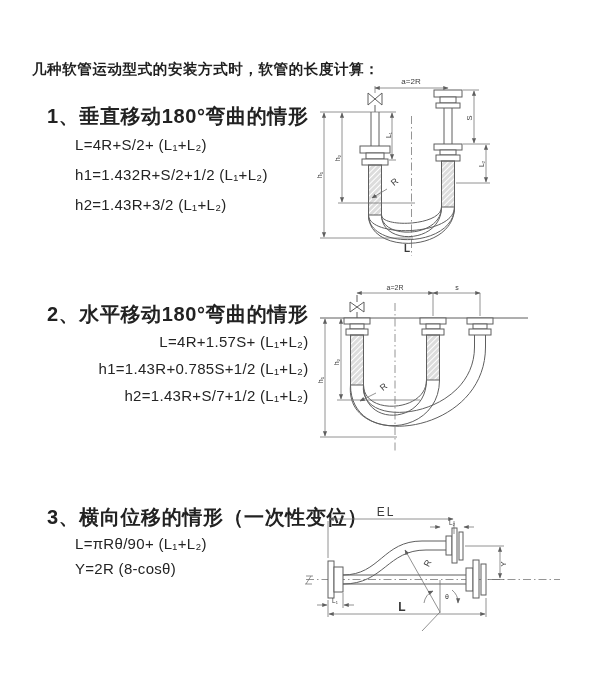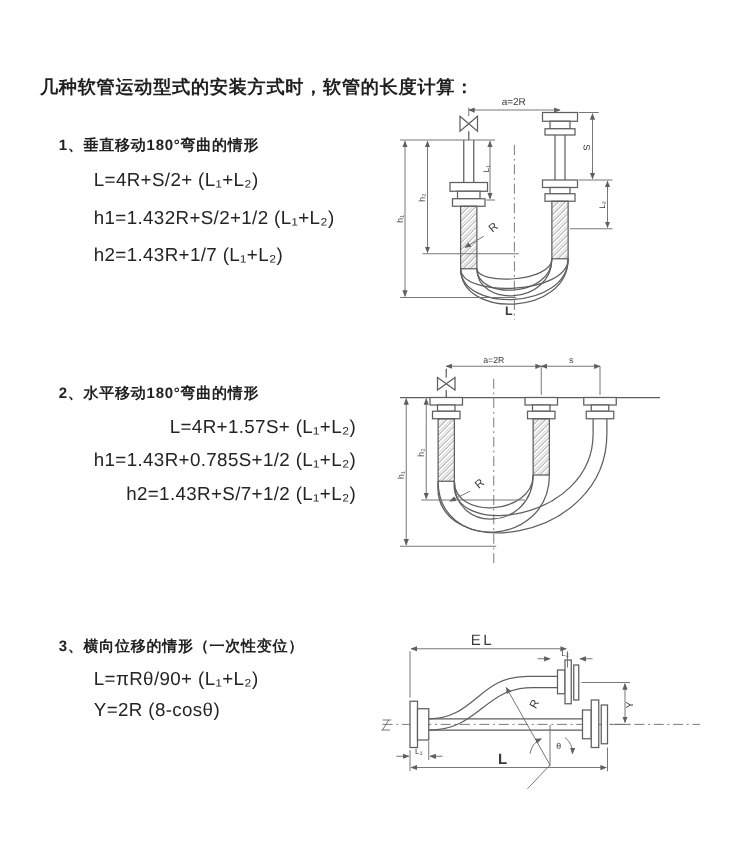--- a/index.html
+++ b/index.html
@@ -5,21 +5,21 @@
   html,body{margin:0;padding:0;}
   body{
     width:600px;height:675px;position:relative;background:#ffffff;
     font-family:"Liberation Sans","DejaVu Sans",sans-serif;color:#2f2f2f;overflow:hidden;
   }
   .page-title{
     position:absolute;left:32px;top:24px;font-size:14.5px;font-weight:600;
     letter-spacing:0.6px;color:#1f1f1f;white-space:nowrap;margin-top:36px;
   }
   .section{position:absolute;left:47px;}
-  .sec-heading{font-size:12px;font-weight:600;letter-spacing:0.6px;color:#222;height:20px;line-height:20px;white-space:nowrap;}
+  .sec-heading{font-size:20px;font-weight:600;letter-spacing:0.6px;color:#222;height:20px;line-height:20px;white-space:nowrap;}
   .formulas{margin-top:4px;padding-left:28px;}
   .formula{font-size:15px;letter-spacing:0.3px;color:#242424;white-space:nowrap;font-weight:500;}
   .s1 .formula{height:30px;line-height:30px;}
   .s2 .formula{height:27px;line-height:27px;text-align:right;}
   .s3 .formula{height:25px;line-height:25px;}
   .diag{position:absolute;}
   svg text{font-family:"Liberation Sans","DejaVu Sans",sans-serif;fill:#3a3a3a;}
   svg .ln{stroke:#5f5f5f;stroke-width:1;fill:none;}
   svg .thin{stroke:#6e6e6e;stroke-width:0.75;fill:none;}
   svg .cl{stroke:#7a7a7a;stroke-width:0.8;fill:none;stroke-dasharray:8 3 1.5 3;}
@@ -28,21 +28,21 @@
 </head>
 <body>
 
 <div class="page-title">几种软管运动型式的安装方式时，软管的长度计算：</div>
 
 <div class="section s1" style="top:106px;">
   <div class="sec-heading">1、垂直移动180°弯曲的情形</div>
   <div class="formulas">
     <div class="formula">L=4R+S/2+ (L₁+L₂)</div>
     <div class="formula">h1=1.432R+S/2+1/2 (L₁+L₂)</div>
-    <div class="formula">h2=1.43R+1/7 (L₁+L₂)</div>
+    <div class="formula">h2=1.43R+3/2 (L₁+L₂)</div>
   </div>
 </div>
 
 <div class="section s2" style="top:304px;">
   <div class="sec-heading">2、水平移动180°弯曲的情形</div>
   <div class="formulas">
     <div class="formula">L=4R+1.57S+ (L₁+L₂)</div>
     <div class="formula">h1=1.43R+0.785S+1/2 (L₁+L₂)</div>
     <div class="formula">h2=1.43R+S/7+1/2 (L₁+L₂)</div>
   </div>

